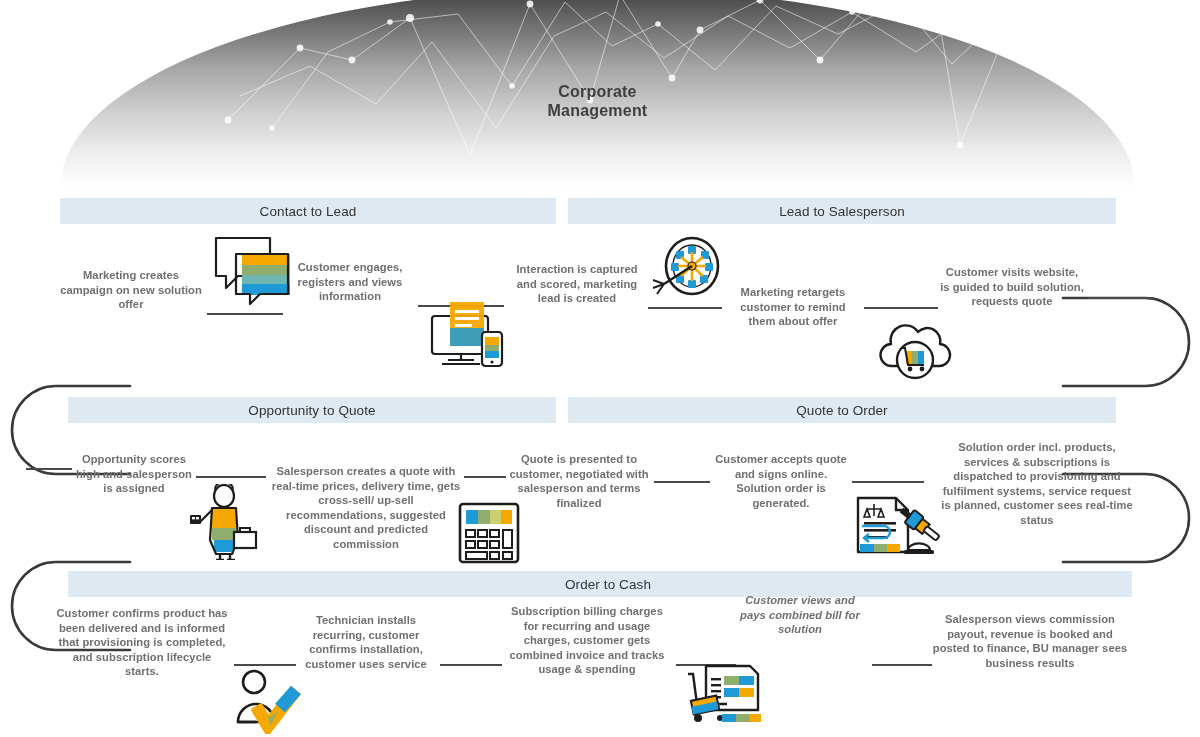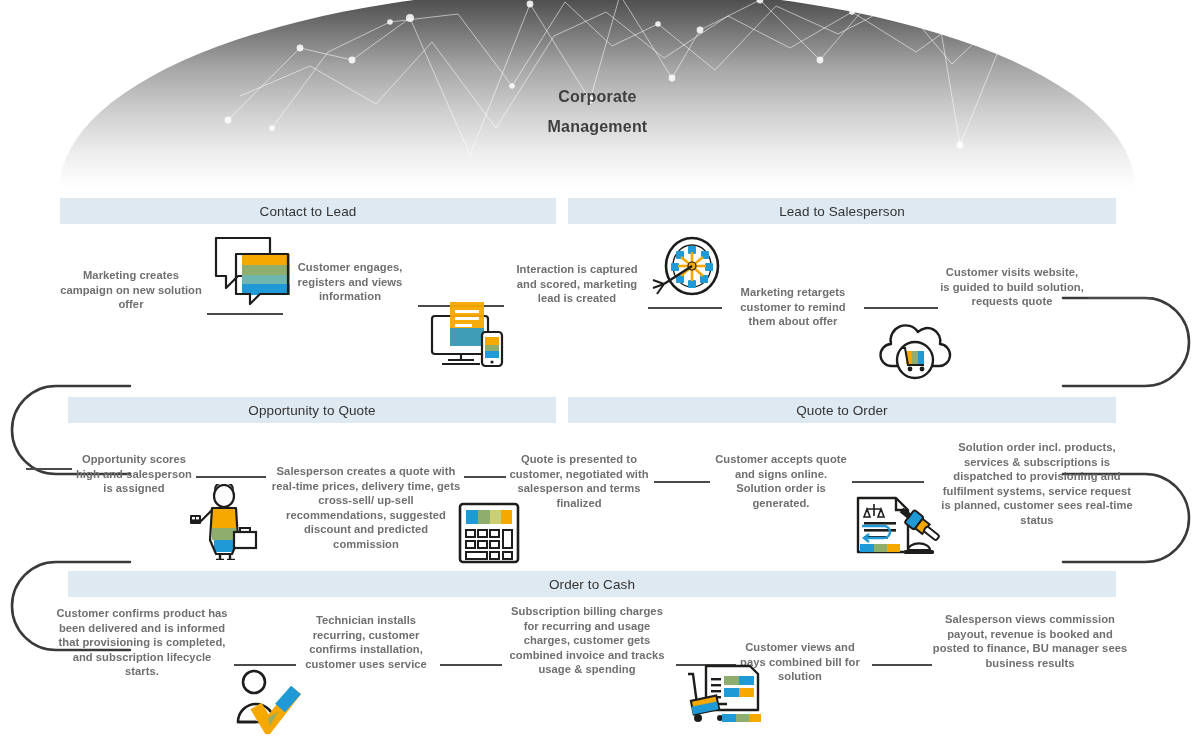--- a/index.html
+++ b/index.html
@@ -24,21 +24,21 @@
   }
   #dome-svg{display:block;}
   .dome-title{
     position:absolute;
     left:0; right:0;
     top:82px;
     text-align:center;
     font-size:16px;
     font-weight:bold;
     color:#3f3f3f;
-    line-height:30px;
+    line-height:19px;
     letter-spacing:.2px;
     white-space:pre-line;
   }
 
   
   #snake{
     position:absolute;
     left:0; top:0;
     width:1200px; height:737px;
     pointer-events:none;
@@ -145,21 +145,21 @@
       <path d="M1063,474 L1145,474 A44,44 0 0 1 1145,562 L1063,562"></path>
 
       <path d="M130,562 L56,562 A44,44 0 0 0 56,650 L130,650"></path>
     </g>
   </svg>
 
   <div class="phase-bar" style="left:60px;  top:198px; width:496px;">Contact to Lead</div>
   <div class="phase-bar" style="left:568px; top:198px; width:548px;">Lead to Salesperson</div>
   <div class="phase-bar" style="left:68px;  top:397px; width:488px;">Opportunity to Quote</div>
   <div class="phase-bar" style="left:568px; top:397px; width:548px;">Quote to Order</div>
-  <div class="phase-bar" style="left:68px;  top:571px; width:1048px;">Order to Cash</div>
+  <div class="phase-bar" style="left:68px;  top:571px; width:1048px;padding-left:16px;">Order to Cash</div>
 
   <div class="step" style="left:60px;  top:268px; width:142px;">Marketing creates campaign on new solution offer</div>
   <div class="step" style="left:288px; top:260px; width:124px;">Customer engages, registers and views information</div>
   <div class="step" style="left:508px; top:262px; width:138px;">Interaction is captured and scored, marketing lead is created</div>
   <div class="step" style="left:726px; top:265px; width:134px;margin-top:20px;">Marketing retargets customer to remind them about offer</div>
   <div class="step" style="left:940px; top:265px; width:144px;">Customer visits website, is guided to build solution, requests quote</div>
 
   <div class="dash" style="left:207px; top:313px; width:76px;"></div>
   <div class="dash" style="left:418px; top:305px; width:86px;"></div>
   <div class="dash" style="left:648px; top:307px; width:74px;"></div>
@@ -174,21 +174,21 @@
 
   <div class="dash" style="left:196px; top:476px; width:70px;"></div>
   <div class="dash" style="left:464px; top:476px; width:42px;"></div>
   <div class="dash" style="left:654px; top:481px; width:56px;"></div>
   <div class="dash" style="left:852px; top:481px; width:72px;"></div>
   <div class="dash" style="left:26px;  top:468px; width:46px;"></div>
 
   <div class="step" style="left:56px;  top:606px; width:172px;">Customer confirms product has been delivered and is informed that provisioning is completed, and subscription lifecycle starts.</div>
   <div class="step" style="left:300px; top:613px; width:132px;">Technician installs recurring, customer confirms installation, customer uses service</div>
   <div class="step" style="left:504px; top:604px; width:166px;text-align:center;">Subscription billing charges for recurring and usage charges, customer gets combined invoice and tracks usage &amp; spending</div>
-  <div class="step" style="left:732px; top:640px; width:136px;">Customer views and pays combined bill for solution</div>
+  <div class="step" style="left:732px; top:593px; width:136px;font-style:italic;">Customer views and pays combined bill for solution</div>
   <div class="step" style="left:928px; top:612px; width:204px;">Salesperson views commission payout, revenue is booked and posted to finance, BU manager sees business results</div>
 
   <div class="dash" style="left:234px; top:664px; width:62px;"></div>
   <div class="dash" style="left:440px; top:664px; width:62px;"></div>
   <div class="dash" style="left:676px; top:664px; width:60px;"></div>
   <div class="dash" style="left:872px; top:664px; width:60px;"></div>
 
   <div class="icon" style="left:212px; top:234px;">
     <svg width="78" height="72" viewBox="0 0 78 72">
       <path d="M4,4 H58 V42 H26 L14,54 V42 H4 Z" fill="#ffffff" stroke="#1d1d1b" stroke-width="2.2" stroke-linejoin="round"></path>

